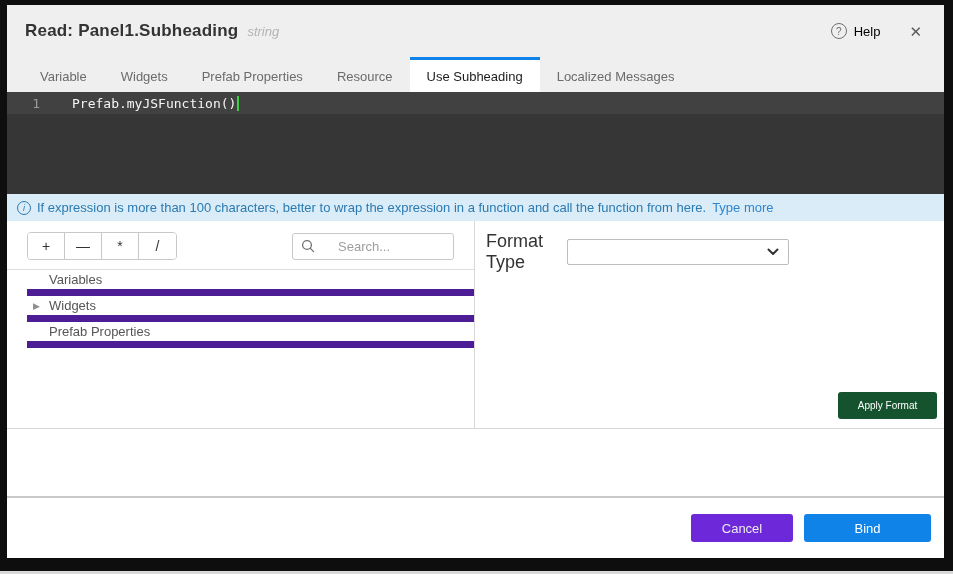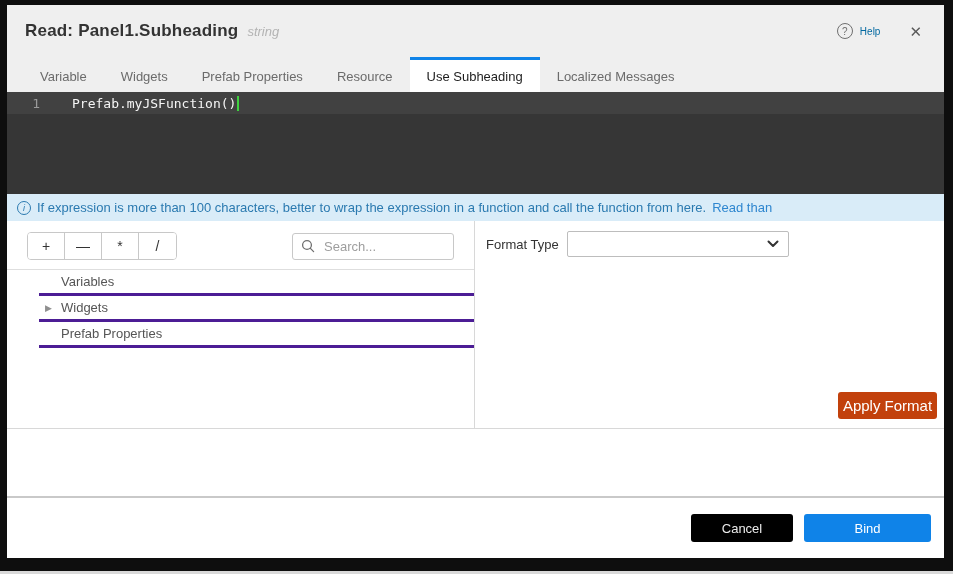--- a/index.html
+++ b/index.html
@@ -11,21 +11,21 @@
 
   .dialog { position:absolute; left:7px; top:5px; width:937px; height:553px; background:#ffffff; display:flex; flex-direction:column; }
 
   
   .header { height:52px; background:#efefef; display:flex; align-items:center; padding:0 22px 0 18px; flex:0 0 auto; }
   .title { font-size:17px; font-weight:bold; color:#333333; letter-spacing:.2px; }
   .type-label { font-size:13px; font-style:italic; color:#b3b3b3; margin-left:9px; }
   .header-right { margin-left:auto; display:flex; align-items:center; gap:9px; }
   .help-btn { display:flex; align-items:center; gap:7px; color:#5f6368; cursor:pointer; }
   .help-circle { width:16px; height:16px; border:1px solid #6f6f6f; border-radius:50%; display:flex; align-items:center; justify-content:center; font-size:10px; color:#6f6f6f; }
-  .help-text { font-size:10px; color:#0369a1; }
+  .help-text { font-size:13px; color:#000000; }
   .close-btn { font-size:15px; color:#5a5a5a; margin-left:20px; cursor:pointer; line-height:1; }
 
   
   .tabbar { height:35px; background:#efefef; display:flex; align-items:stretch; padding-left:16px; flex:0 0 auto; }
   .tab { padding:0 17px; display:flex; align-items:center; font-size:13px; color:#6b6b6b; border-top:3px solid transparent; cursor:pointer; }
   .tab.active { background:#ffffff; color:#1d1d1d; border-top:3px solid #0f83e8; }
 
   
   .editor { height:102px; background:#363636; font-family:"DejaVu Sans Mono", monospace; font-size:13px; flex:0 0 auto; overflow:hidden; }
   .editor-line { height:22px; background:#414141; display:flex; align-items:center; }
@@ -40,39 +40,39 @@
 
   
   .content { height:208px; display:flex; border-bottom:1px solid #d8d8d8; flex:0 0 auto; }
   .left-panel { width:468px; flex:0 0 auto; border-right:1px solid #d8d8d8; display:flex; flex-direction:column; }
   .toolbar-row { display:flex; justify-content:space-between; align-items:center; margin:11px 20px 0 20px; height:28px; flex:0 0 auto; }
   .op-group { display:flex; border:1px solid #c8c8c8; border-radius:4px; overflow:hidden; height:28px; }
   .op-btn { width:37px; display:flex; align-items:center; justify-content:center; font-size:14px; color:#333; background:#fff; border-right:1px solid #c8c8c8; cursor:pointer; }
   .op-btn:last-child { border-right:none; }
   .search-box { width:162px; height:27px; border:1px solid #c8c8c8; border-radius:3px; display:flex; align-items:center; padding:0 8px; background:#fff; }
   .search-box svg { flex:0 0 auto; }
-  .search-input { border:none; outline:none; width:100%; margin-left:9px; font-size:13px; color:#333; font-family:"Liberation Sans", sans-serif; }
+  .search-input { border:none; outline:none; width:100%; margin-left:23px; font-size:13px; color:#333; font-family:"Liberation Sans", sans-serif; }
   .search-input::placeholder { color:#9e9e9e; }
   .panel-sep { border-bottom:1px solid #dedede; margin-top:9px; flex:0 0 auto; }
-  .tree-row { height:26px; margin-left:32px; border-bottom:3px solid #4c1d95; display:flex; align-items:center; position:relative; padding-left:22px; font-size:13px; color:#555; cursor:pointer; }
+  .tree-row { height:26px; margin-left:20px; border-bottom:7px solid #4c1d95; display:flex; align-items:center; position:relative; padding-left:22px; font-size:13px; color:#555; cursor:pointer; }
   .tree-arrow { position:absolute; left:6px; top:50%; transform:translateY(-50%); font-size:9px; color:#8f8f8f; }
 
   
   .right-panel { flex:1; position:relative; }
   .format-row { display:flex; align-items:center; margin:10px 0 0 11px; }
-  .format-label { font-size:13px; color:#333; width:81px; flex:0 0 auto; }
+  .format-label { font-size:18px; color:#333; width:81px; flex:0 0 auto; }
   .format-select { width:222px; height:26px; border:1px solid #bdbdbd; border-radius:2px; background:#fff; display:flex; align-items:center; justify-content:flex-end; padding-right:9px; cursor:pointer; }
-  .apply-btn { position:absolute; right:7px; bottom:9px; width:99px; height:27px; background:#c2410c; color:#fff; font-size:15px; border:none; border-radius:3px; display:flex; align-items:center; justify-content:center; cursor:pointer; font-family:"Liberation Sans", sans-serif; }
+  .apply-btn { position:absolute; right:7px; bottom:9px; width:99px; height:27px; background:#14532d; color:#fff; font-size:10px; border:none; border-radius:3px; display:flex; align-items:center; justify-content:center; cursor:pointer; font-family:"Liberation Sans", sans-serif; }
 
   
   .spacer { height:67px; flex:0 0 auto; background:#fff; }
   .footer-sep { height:2px; background:#c9c9c9; flex:0 0 auto; }
   .footer { flex:1; display:flex; align-items:center; justify-content:flex-end; padding-right:13px; gap:11px; background:#fff; }
   .btn { height:28px; border:none; border-radius:3px; font-size:13px; display:flex; align-items:center; justify-content:center; cursor:pointer; font-family:"Liberation Sans", sans-serif; }
-  .btn-cancel { width:102px; background:#000000; color:#ececec; }
+  .btn-cancel { width:102px; background:#6d28d9; color:#ececec; }
   .btn-bind { width:127px; background:#0f83e8; color:#ffffff; }
 </style>
 </head>
 <body>
 
 <div class="backdrop"></div>
 <div class="backdrop-bottom-strip"></div>
 
 <div class="dialog">
 
@@ -101,21 +101,21 @@
     <div class="editor-line">
       <span class="gutter">1</span>
       <span class="code-text">Prefab.myJSFunction()</span>
       <span class="cursor"></span>
     </div>
   </div>
 
   <div class="infobar">
     <span class="info-circle">i</span>
     <span>If expression is more than 100 characters, better to wrap the expression in a function and call the function from here.</span>
-    <span class="read-more">Read than</span>
+    <span class="read-more">Type more</span>
   </div>
 
   <div class="content">
 
     <div class="left-panel">
       <div class="toolbar-row">
         <div class="op-group">
           <div class="op-btn">+</div>
           <div class="op-btn">—</div>
           <div class="op-btn">*</div>

